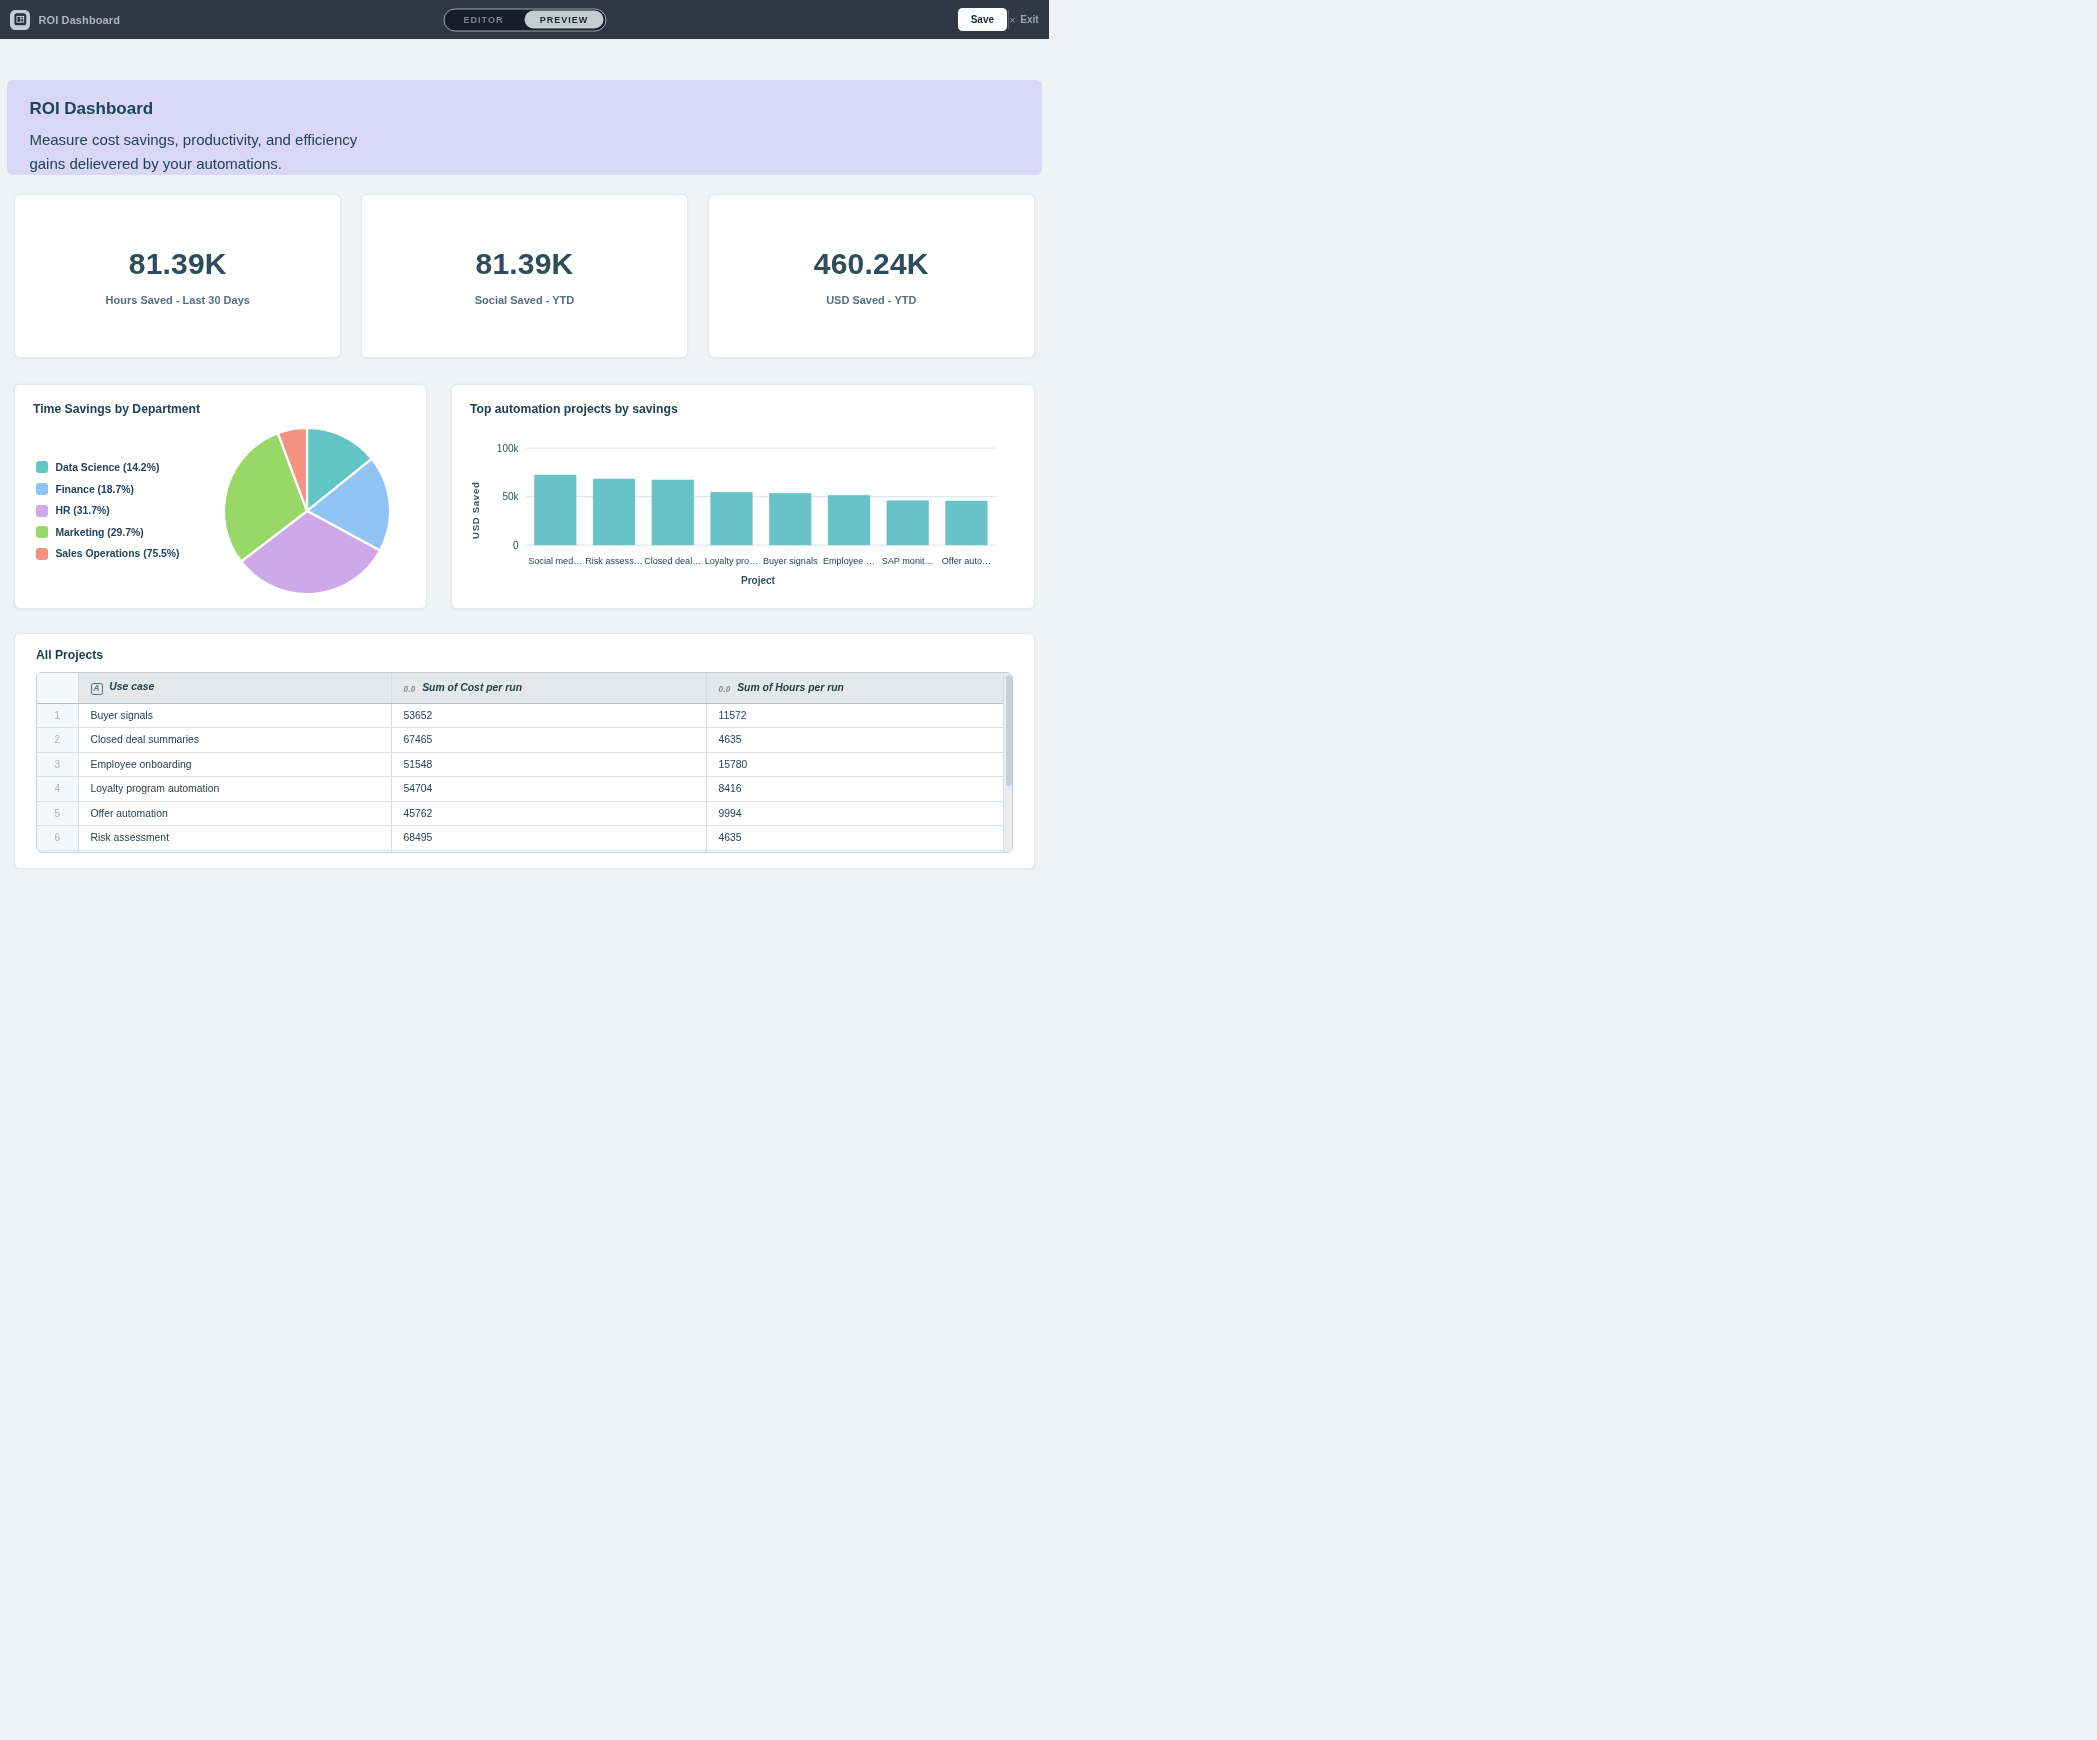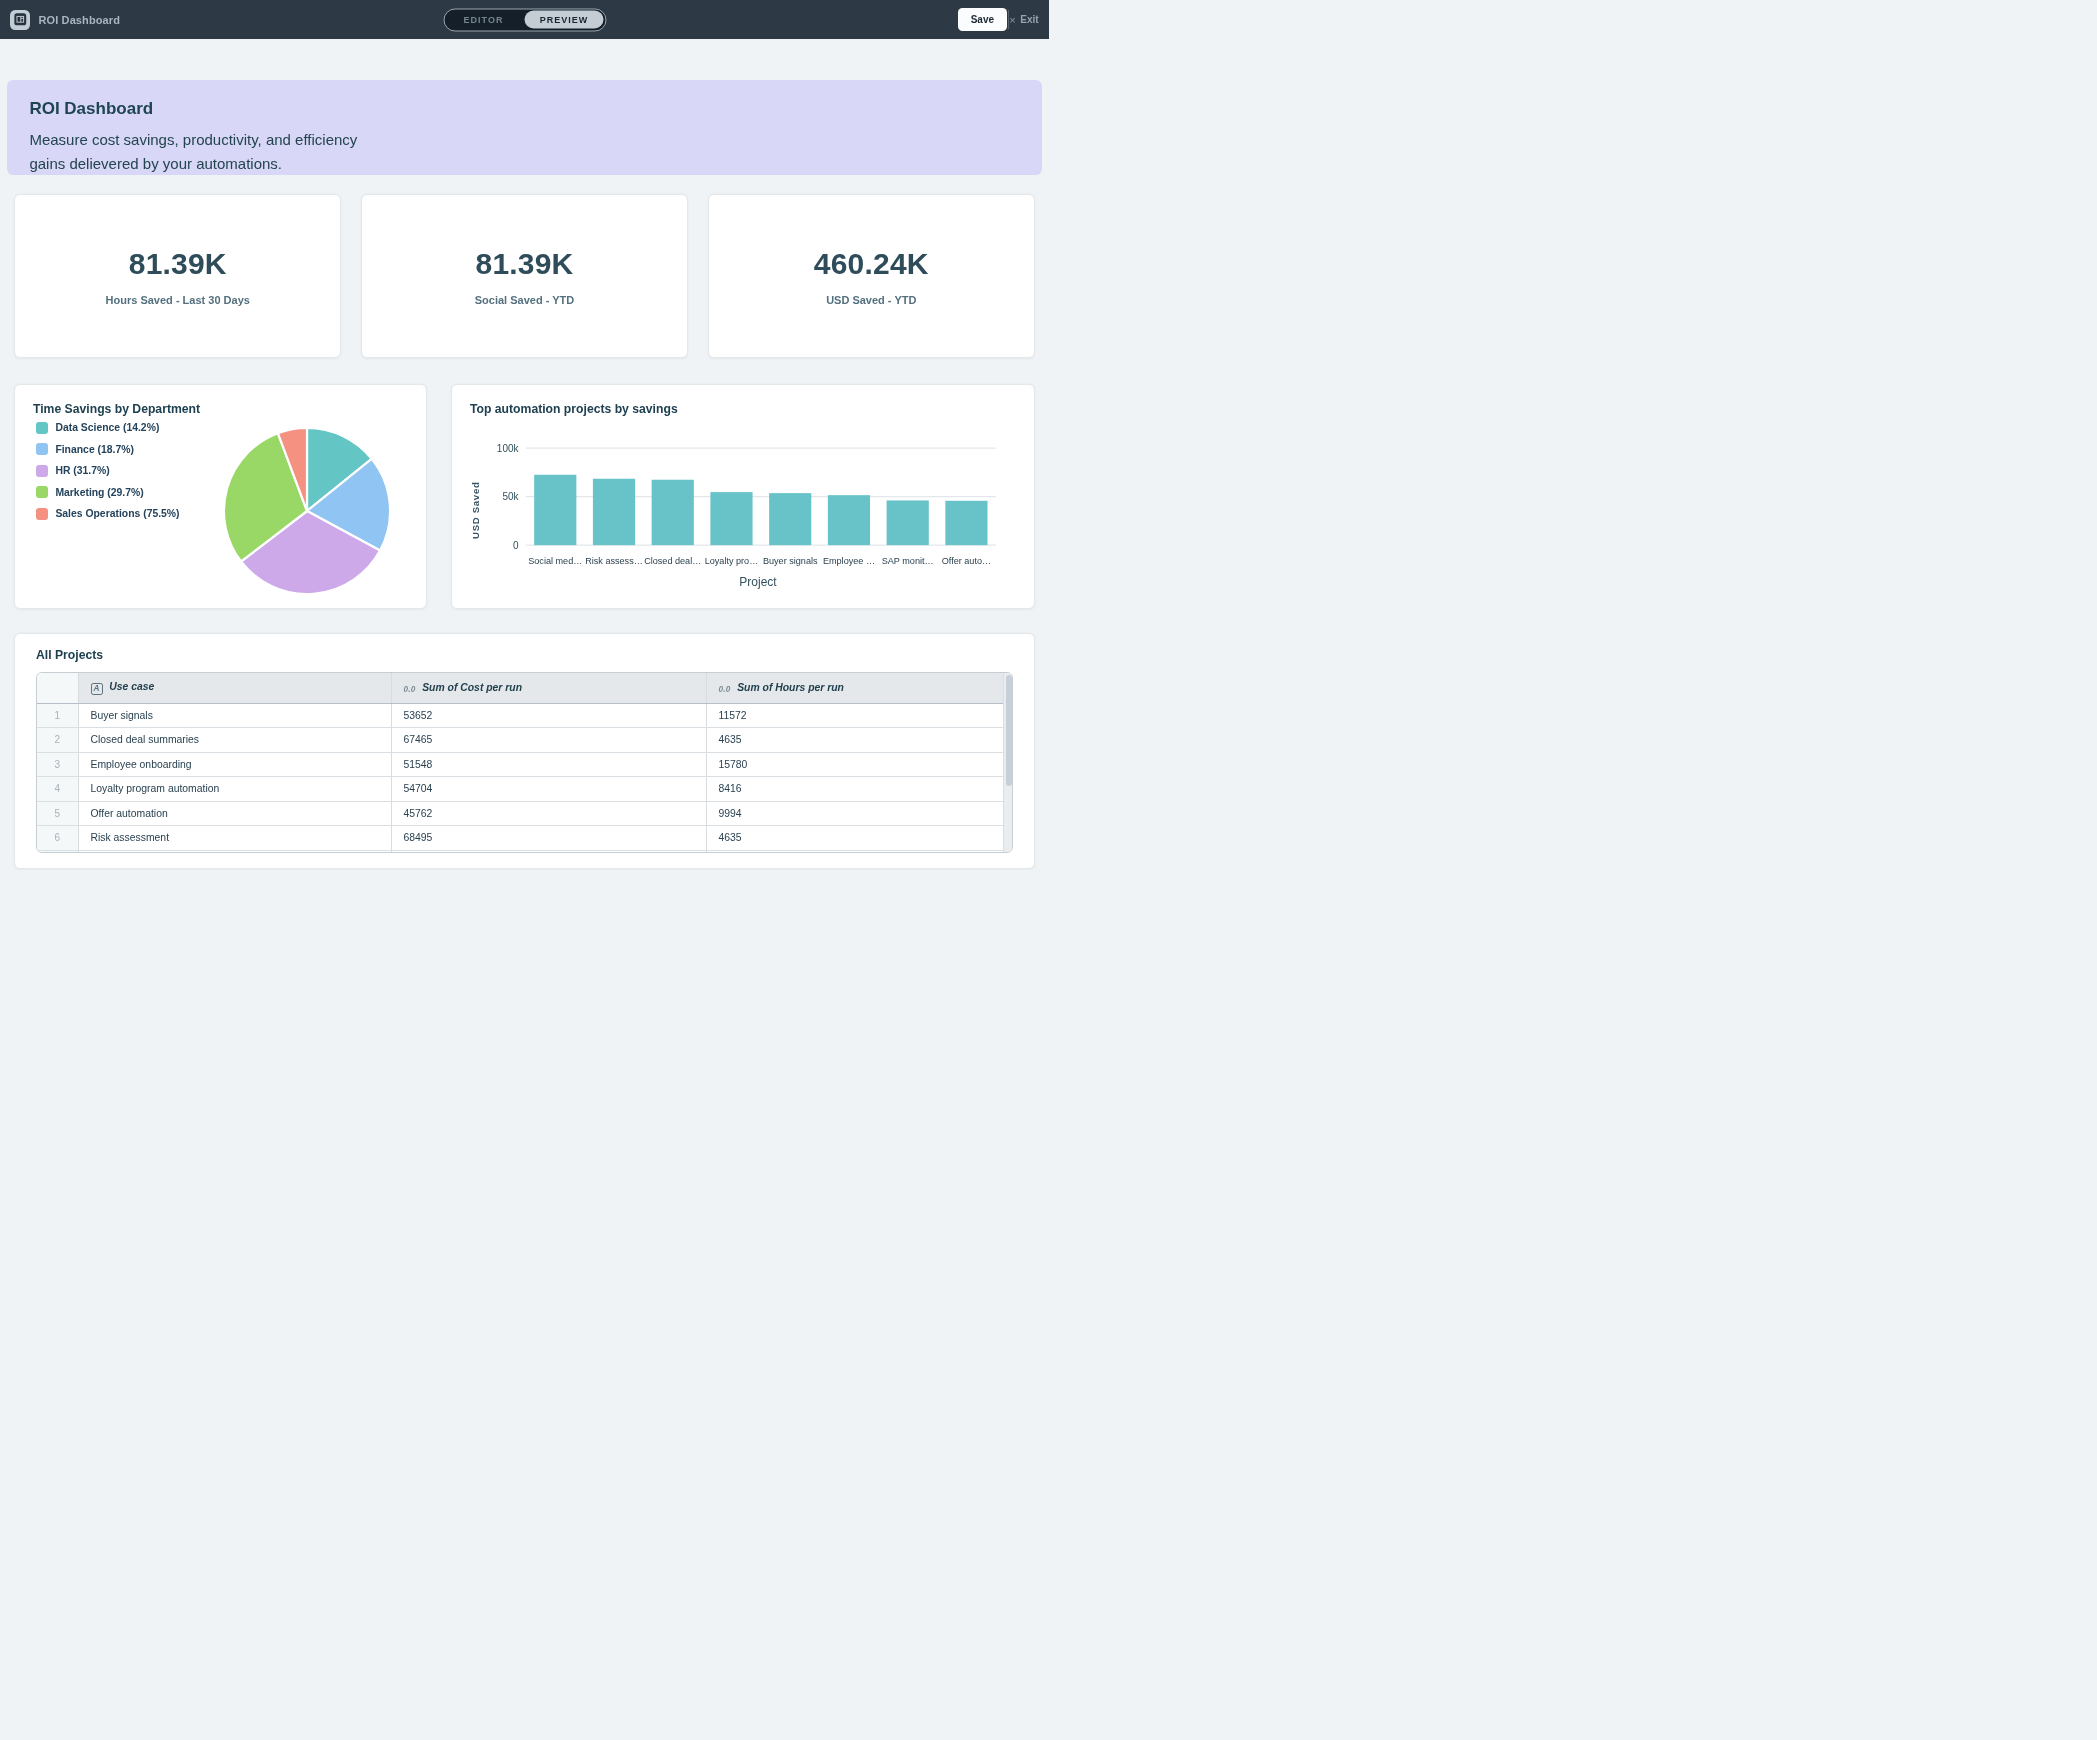--- a/index.html
+++ b/index.html
@@ -29,30 +29,30 @@
   
   .kpi-row { display:flex; gap:19.3px; margin:19.3px 14px 0 14px; }
   .card { background:#ffffff; border:0.7px solid #e3e8eb; border-radius:6px; box-shadow:0 0.7px 2.2px rgba(25,45,65,.06); }
   .kpi-card { flex:1; height:164px; display:flex; flex-direction:column; align-items:center; justify-content:center; gap:12.6px; }
   .kpi-value { font-size:30px; font-weight:800; color:#2e4c59; letter-spacing:0.2px; }
   .kpi-label { font-size:11px; font-weight:700; color:#54707e; }
 
   .charts-row { display:flex; gap:24px; margin:26px 14px 0 14px; }
   .pie-card { width:413px; height:225px; padding:16.3px 18px; }
   .card-title { font-size:12.2px; font-weight:700; color:#1e4050; }
-  .pie-content { display:flex; margin-top:6px; }
+  .pie-content { display:flex; align-items:center; margin-top:6px; }
   .legend { display:flex; flex-direction:column; gap:9.6px; margin-left:3px; flex:1; }
   .legend-item { display:flex; align-items:center; gap:7.4px; cursor:pointer; }
   .legend-swatch { width:12px; height:12px; border-radius:3px; flex:none; }
   .legend-label { font-size:10.4px; font-weight:700; color:#24435c; }
 
   .bar-card { flex:1; height:225px; padding:16.3px 18px; position:relative; }
   .bar-area { display:flex; align-items:center; margin-top:10.4px; }
   .y-axis-label { writing-mode:vertical-rl; transform:rotate(180deg); font-size:9.6px; font-weight:700; letter-spacing:0.7px; color:#3a5462; height:111px; text-align:center; margin-top:21px; }
-  .x-axis-label { text-align:center; font-size:12px; font-weight:400; color:#33505e; margin-top:1.5px; margin-left:30px; }
+  .x-axis-label { text-align:center; font-size:10px; font-weight:700; color:#33505e; margin-top:1.5px; margin-left:30px; }
 
   
   .table-card { margin:24px 14px 0 14px; height:236px; padding:13.4px 21px; }
   .table-wrap { position:relative; margin-top:10.4px; height:181px; border:0.7px solid #c6ced4; border-radius:6px; overflow:hidden; background:#fff; }
   table.grid { border-collapse:collapse; width:calc(100% - 9px); table-layout:fixed; }
   .grid th, .grid td { font-size:10.4px; text-align:left; padding:0 12px; overflow:hidden; white-space:nowrap; }
   .grid thead th { height:30px; background:#e4e8eb; color:#22404d; font-weight:700; border-bottom:0.7px solid #b6bfc7;font-style:italic; }
   .grid thead th + th, .grid td + td { border-left:0.7px solid #d6dcdf; }
   .grid tbody td { height:24.5px; color:#2a4250; border-bottom:0.7px solid #d9dfe3; background:#fff; }
   .grid td.num, .grid th.num { background:#f5f8f9; color:#a7b2bb; font-size:10px; text-align:center; padding:0 3px; }

